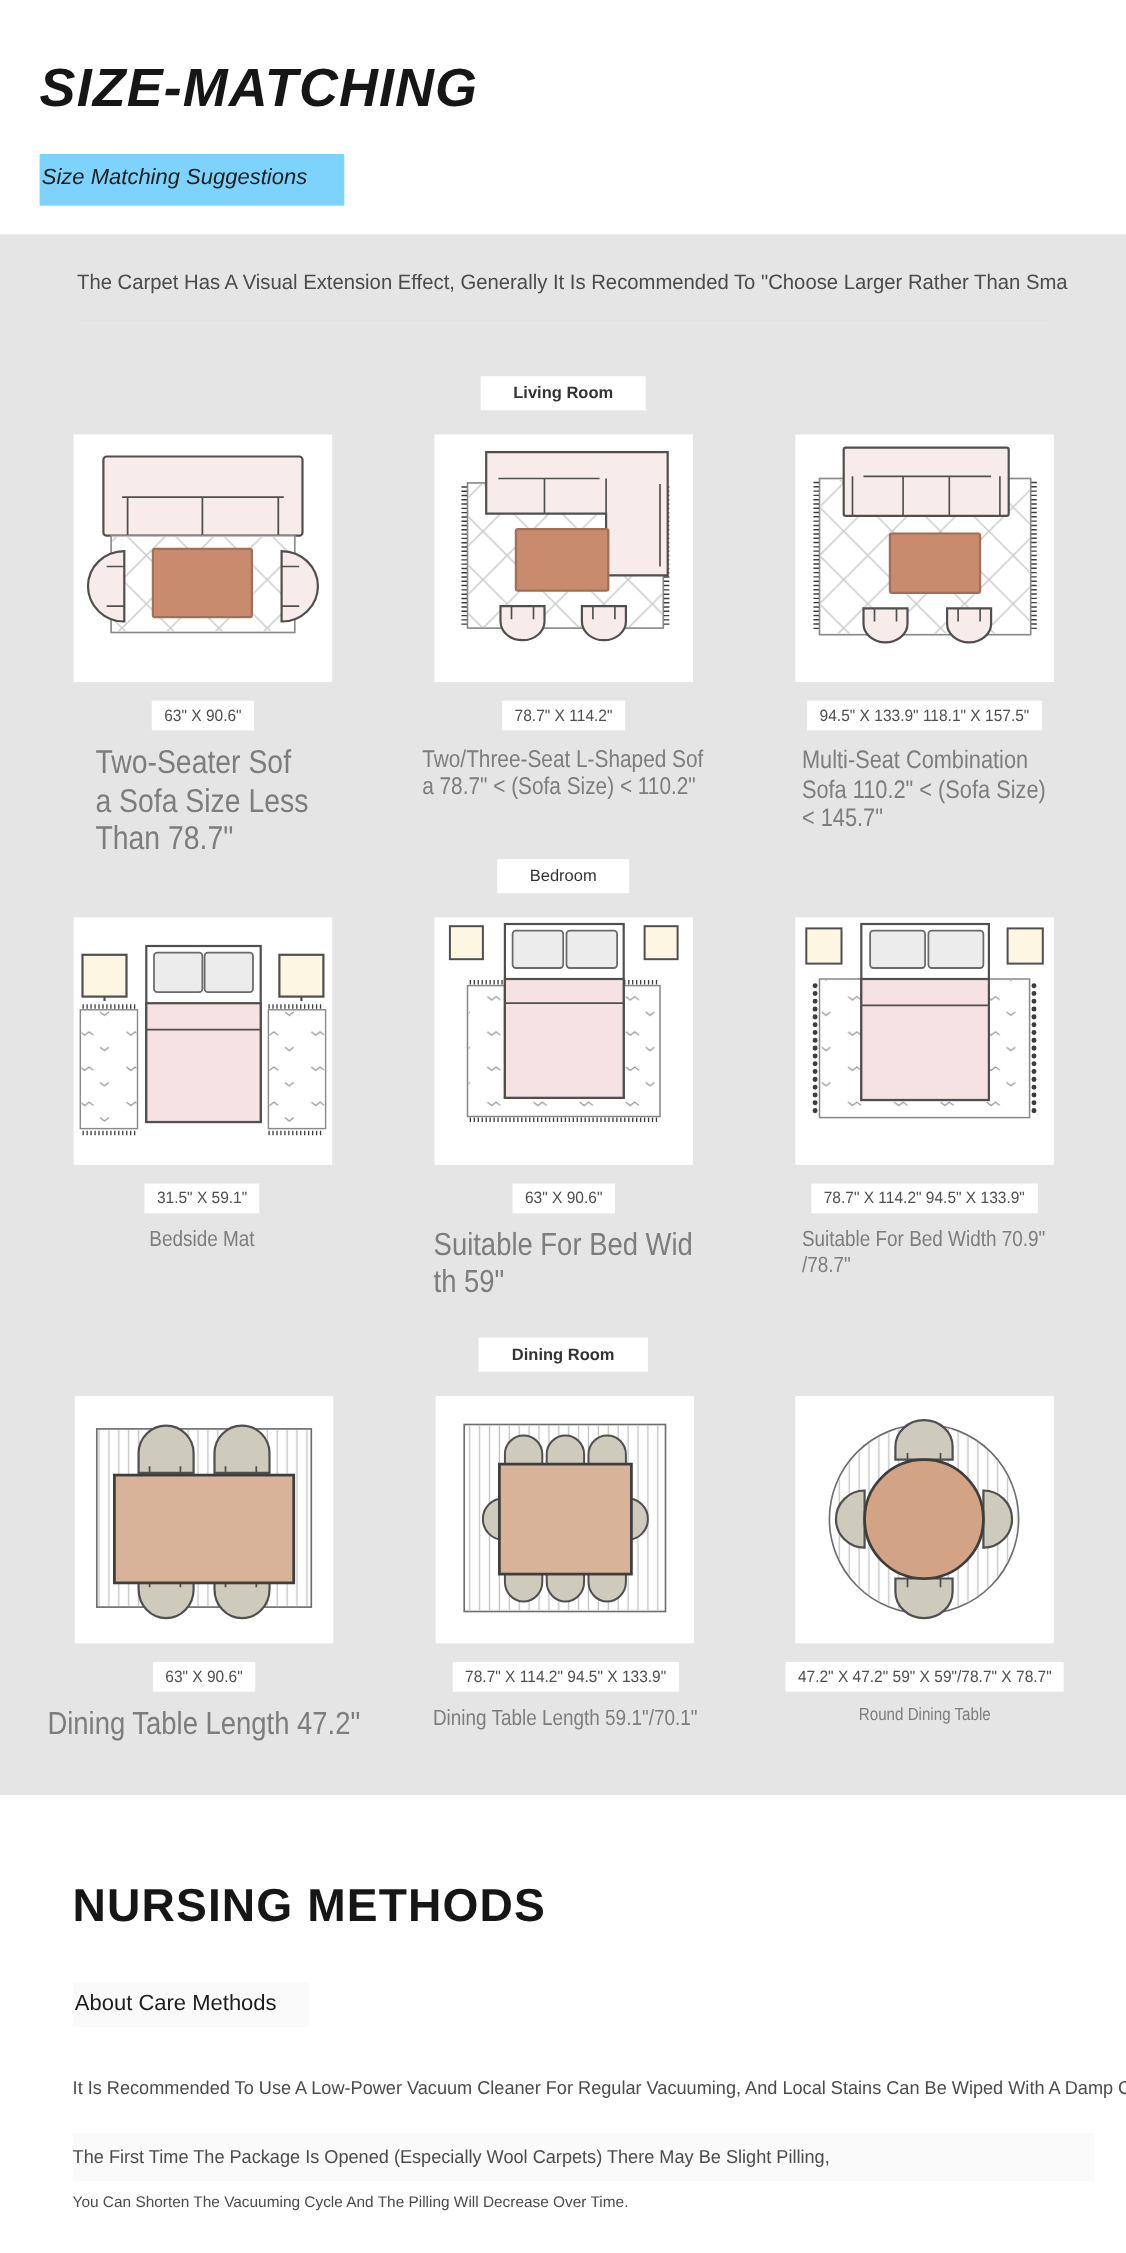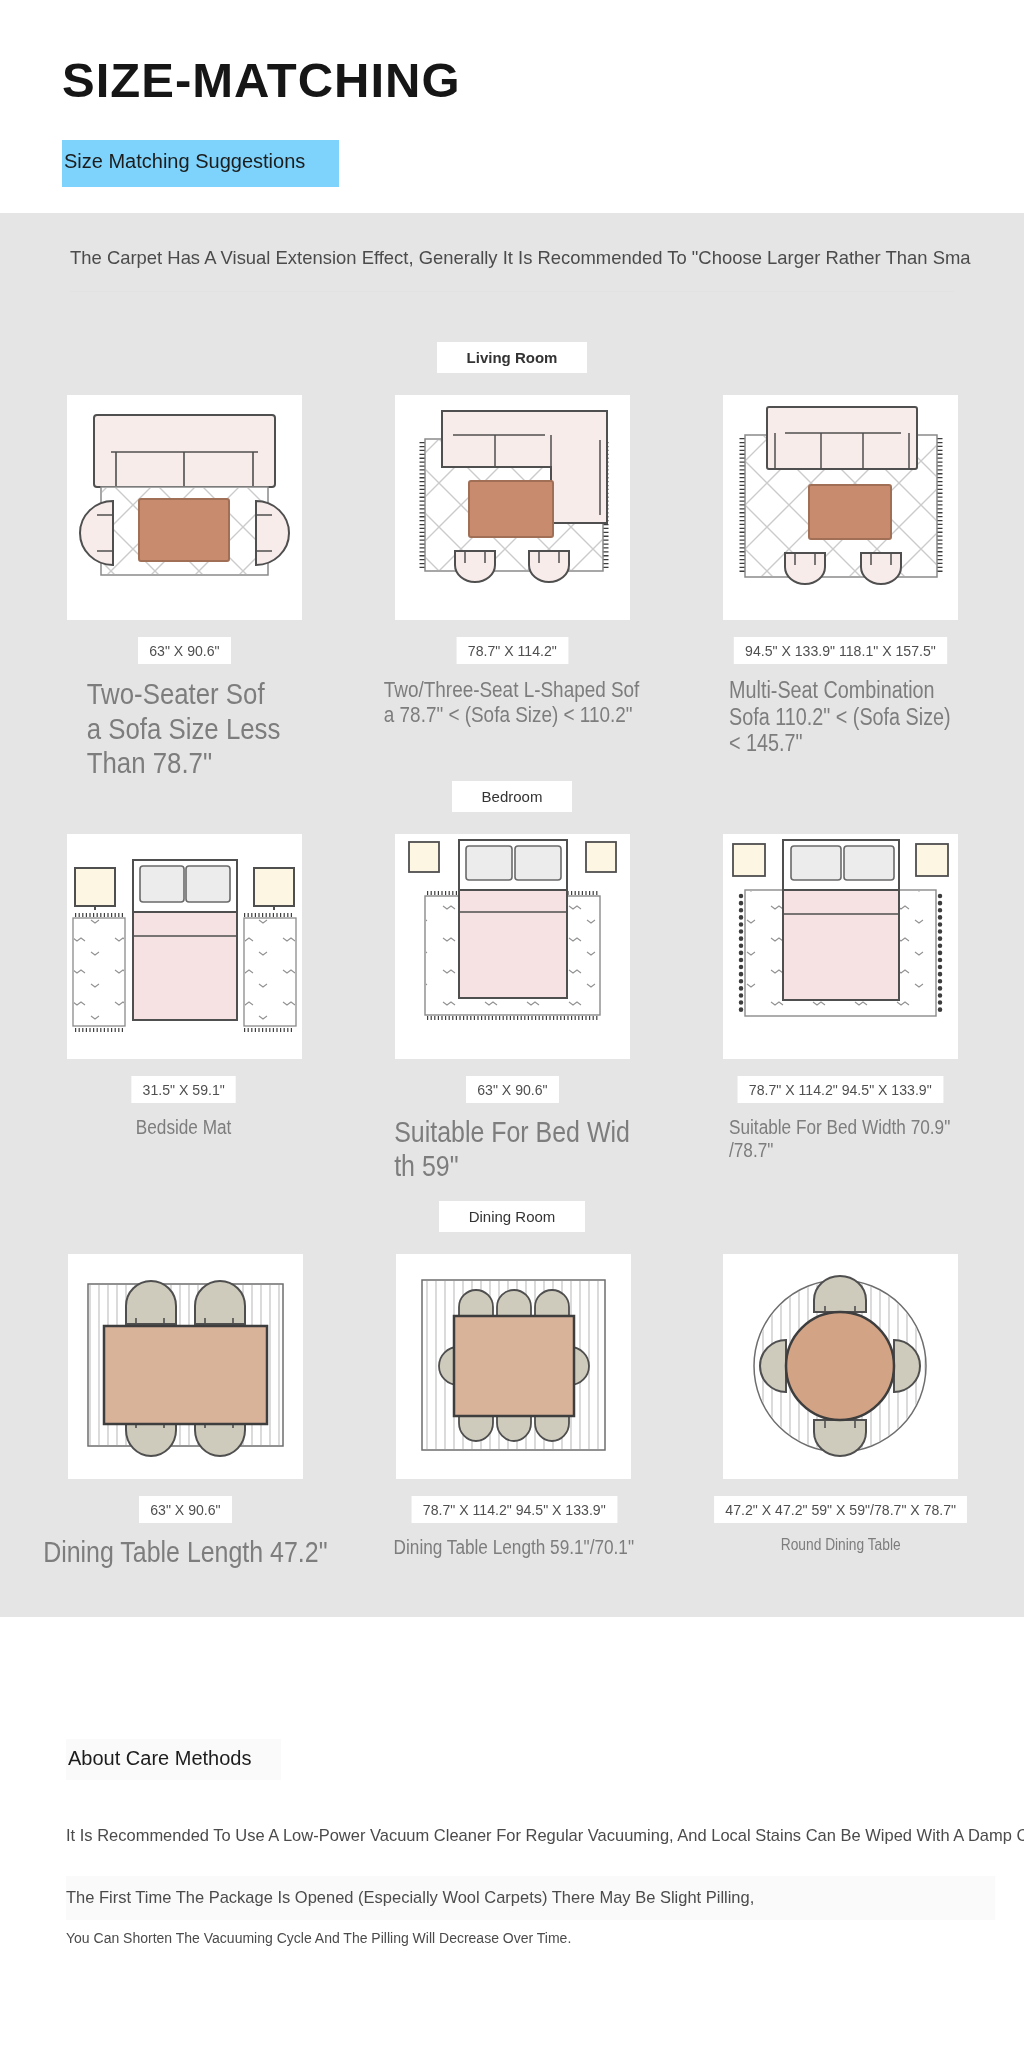--- a/index.html
+++ b/index.html
@@ -1,33 +1,33 @@
 <!DOCTYPE html>
 <html><head>
 <meta charset="utf-8">
 <style>
   * { margin:0; padding:0; box-sizing:border-box; }
   html,body { width:1024px; background:#fff; font-family:"Liberation Sans",sans-serif; }
   body { height:2048px; overflow:hidden; }
 
   
-  .hero { padding:54px 0 0 62px; }
+  .hero { padding:54px 0 0 36px;font-style:italic; }
   .page-title { font-size:49px; font-weight:bold; letter-spacing:1px; color:#161616; line-height:1.1; }
   .page-subtitle { display:inline-block; margin-top:14px; padding:10px 34px 14px 2px; background:#7dd3fc; font-size:20px; color:#1c1c1c; }
 
   
   .size-section { margin-top:26px; background:#e5e5e5; padding:34px 0 48px 0; }
   .intro { margin:0 0 0 70px; font-size:19px; color:#4b4b4b; white-space:nowrap; overflow:hidden; transform:scaleX(.97); transform-origin:0 50%; }
   .divider { border-top:1px solid #e2e2e2; margin:22px 70px 0 70px; }
 
   .room-label-wrap { text-align:center; }
   .room-label { display:inline-block; background:#fff; padding:7px 30px; font-size:15px; color:#333; }
   .living .room-label-wrap { margin-top:50px;font-weight:bold; }
   .bedroom .room-label-wrap { }
-  .dining .room-label-wrap { margin-top:17px; }
+  .dining .room-label-wrap { margin-top:32px;font-weight:bold; }
 
   .cards-grid { display:grid; grid-template-columns:1fr 1fr 1fr; padding:0 20px; margin-top:22px; }
   .cell { display:flex; flex-direction:column; align-items:center; }
   .card { width:235px; height:225px; background:#fff; }
   .size-label { margin-top:17px; background:#fff; padding:5px 12px; font-size:15px; color:#4f4f4f; white-space:pre; transform:scaleX(.94); }
   .cap-title { width:fit-content; margin:13px auto 0 auto; color:#7d7d7d; line-height:1.16; white-space:pre; text-align:left; transform:scaleX(.86); }
   .t1 { font-size:30px; }
   .t2 { font-size:22px; }
   .t3 { font-size:23px; }
   .t4 { font-size:20px; }
@@ -264,18 +264,18 @@
           </svg>
         </div>
         <div class="size-label">47.2" X 47.2" 59" X 59"/78.7" X 78.7"</div>
         <div class="cap-title t9">Round Dining Table</div>
       </div>
     </div>
   </div>
 </div>
 
 <div class="care-section">
-  <br>
+  <div class="care-title">NURSING METHODS</div><br>
   <div class="care-subtitle">About Care Methods</div>
   <div class="care-line1">It Is Recommended To Use A Low-Power Vacuum Cleaner For Regular Vacuuming, And Local Stains Can Be Wiped With A Damp Cloth.</div>
   <div class="care-line2">The First Time The Package Is Opened (Especially Wool Carpets) There May Be Slight Pilling,</div>
   <div class="care-line3">You Can Shorten The Vacuuming Cycle And The Pilling Will Decrease Over Time.</div>
 </div>
 
 </body></html>

